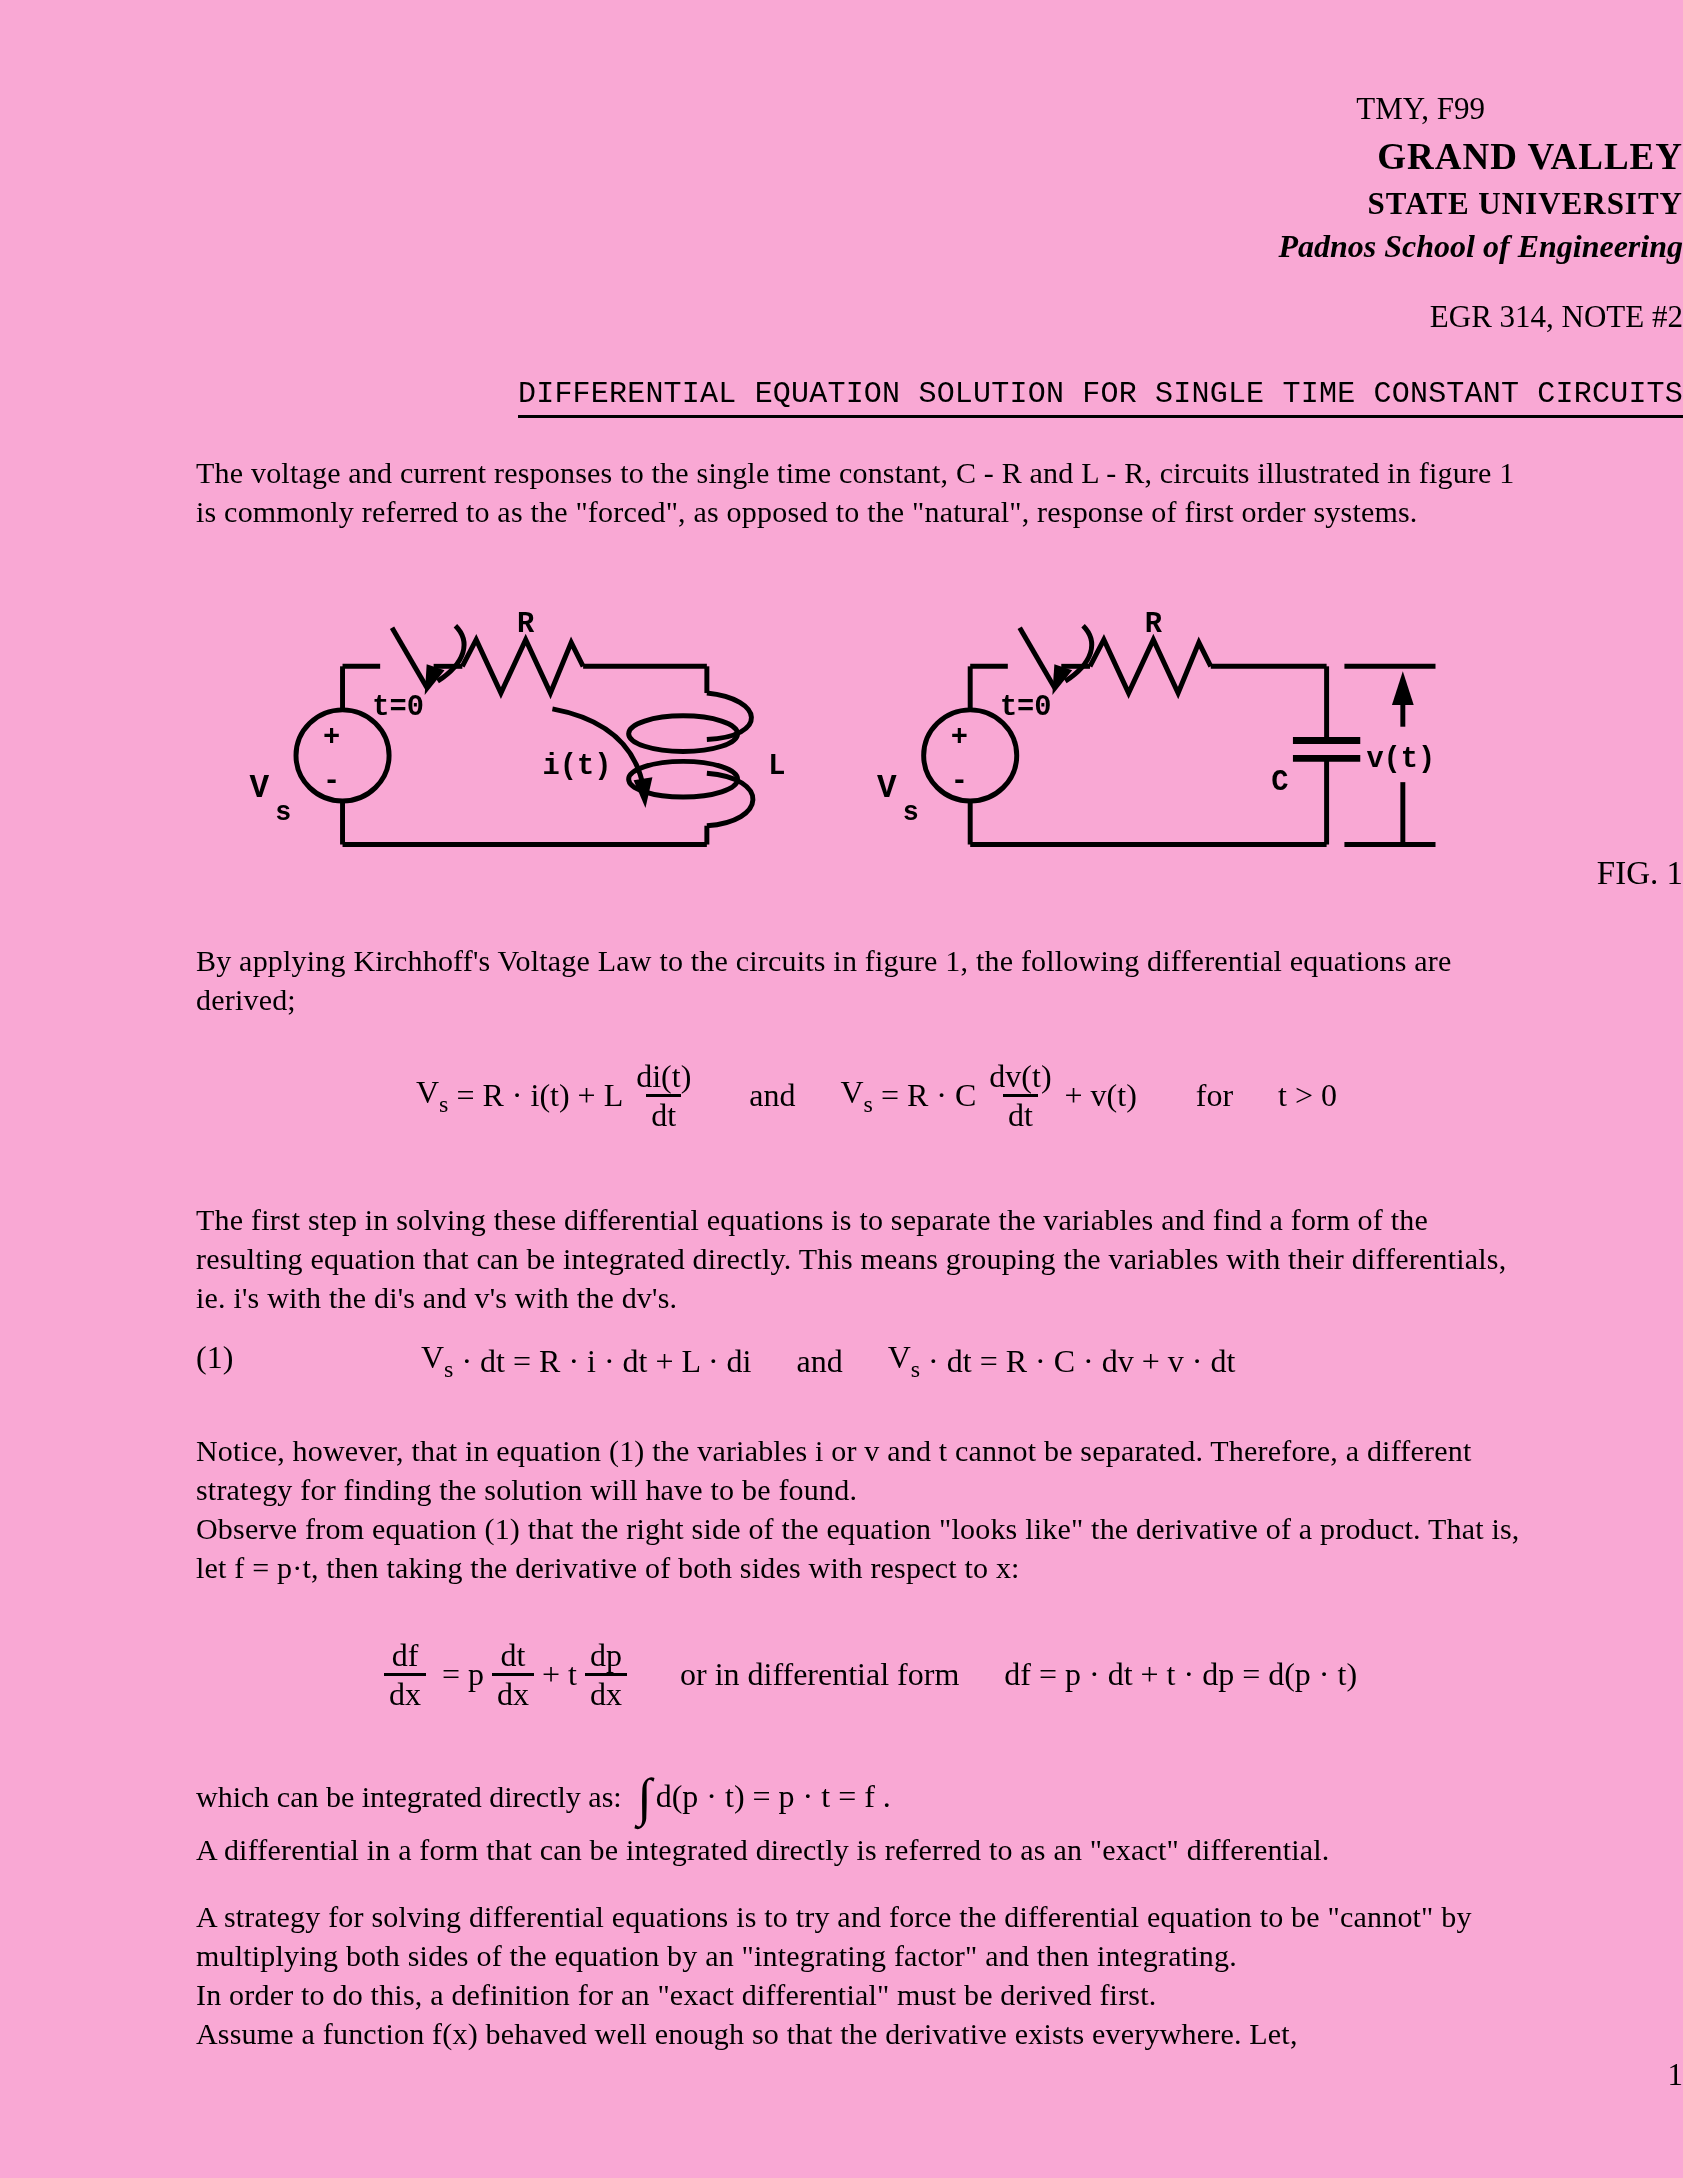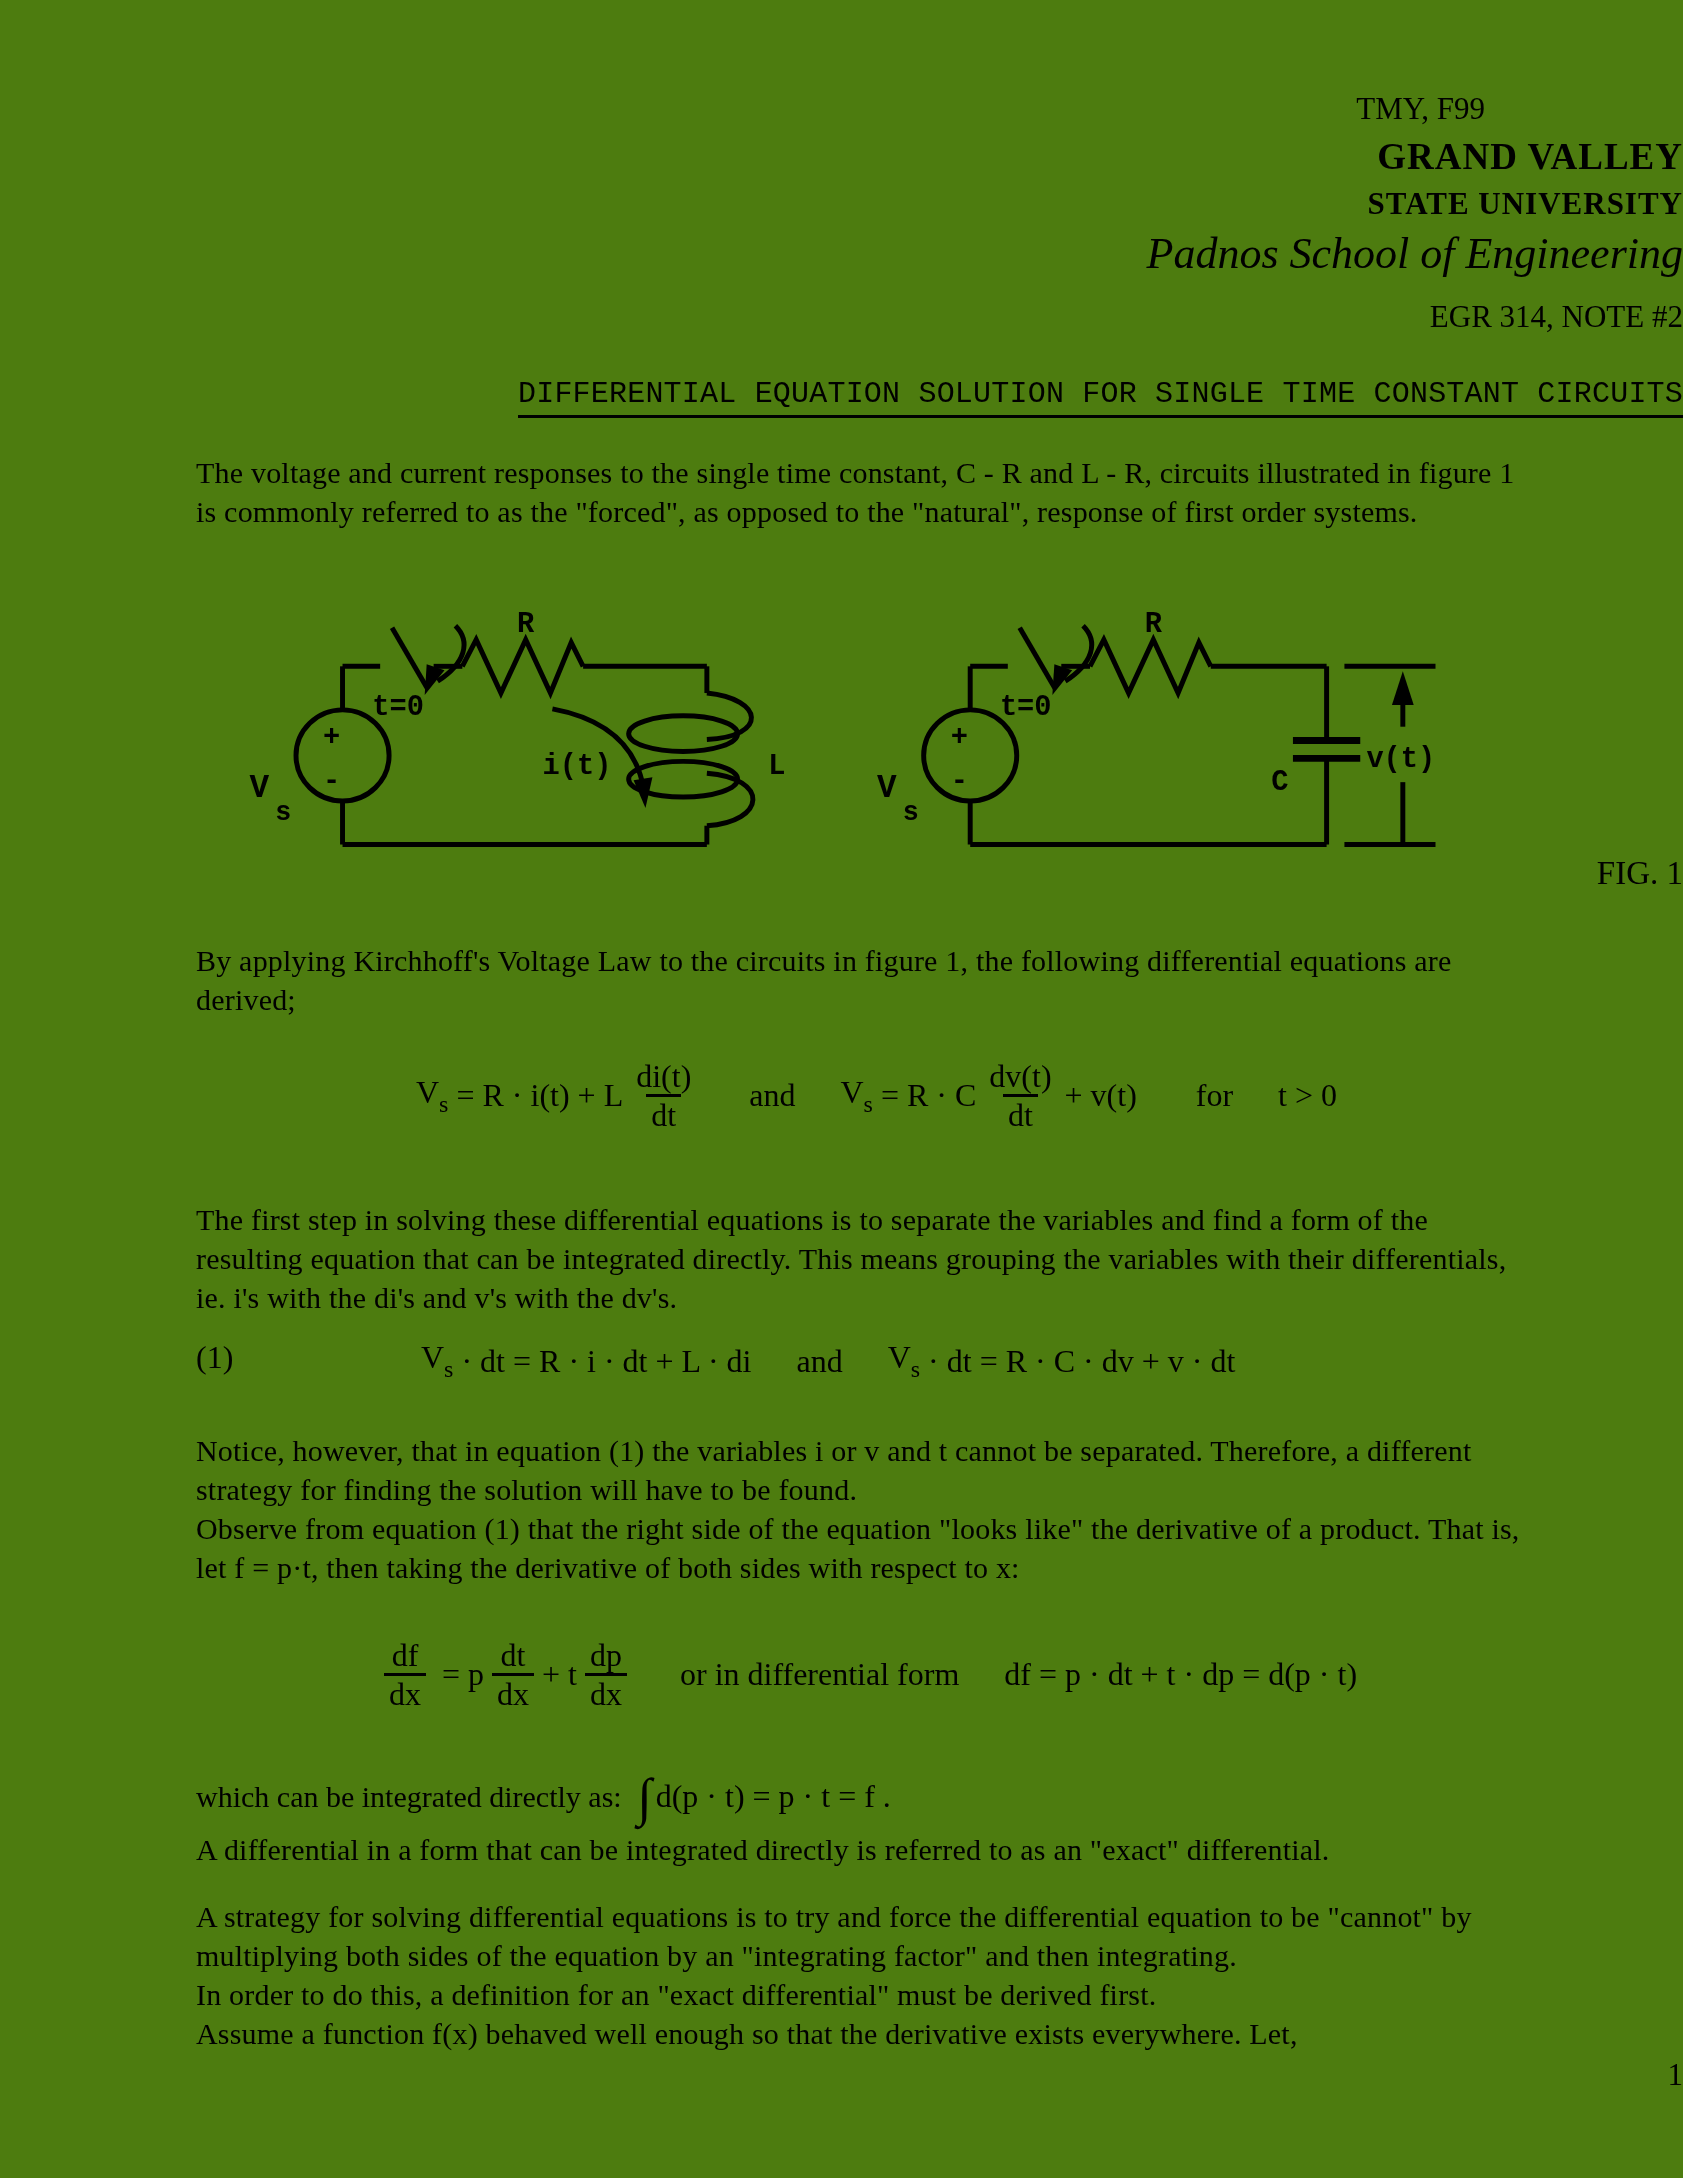--- a/index.html
+++ b/index.html
@@ -1,24 +1,24 @@
 <!DOCTYPE html>
 <html><head>
 <meta charset="utf-8">
 <style>
   html,body{margin:0;padding:0;background:#777;}
-  .page{position:relative;width:1683px;height:2178px;background:#4d7c0f;color:#000;
+  .page{position:relative;width:1683px;height:2178px;background:#f9a8d4;color:#000;
         font-family:"Liberation Serif",serif;overflow:hidden;}
   .abs{position:absolute;}
   .body-text{font-size:30px;line-height:39px;letter-spacing:0.2px;}
   .center{left:0;width:100%;text-align:right;}
   .stamp{font-size:31px;}
   .org1{font-size:37px;font-weight:bold;letter-spacing:1px;}
   .org2{font-size:31px;font-weight:bold;letter-spacing:1px;}
-  .org3{font-size:44px;font-style:italic;}
+  .org3{font-size:32px;font-style:italic;font-weight:bold;}
   .note-line{font-size:31px;}
   .title-line{font-size:30px;letter-spacing:0.2px;font-family:Liberation Mono, monospace;}
   .title-line .u{display:inline-block;border-bottom:3px solid #000;padding-bottom:4px;}
   .eq{font-size:32px;display:flex;align-items:center;white-space:pre;}
   .frac{display:inline-flex;flex-direction:column;align-items:center;margin:0 8px;}
   .frac .num{line-height:36px;padding:0 5px;}
   .frac .den{line-height:36px;padding:0 5px;border-top:3px solid #000;}
   .vsub{font-size:24px;vertical-align:-9px;}
   .msp-l{margin-left:45px;}
   .msp-xl{margin-left:59px;}

